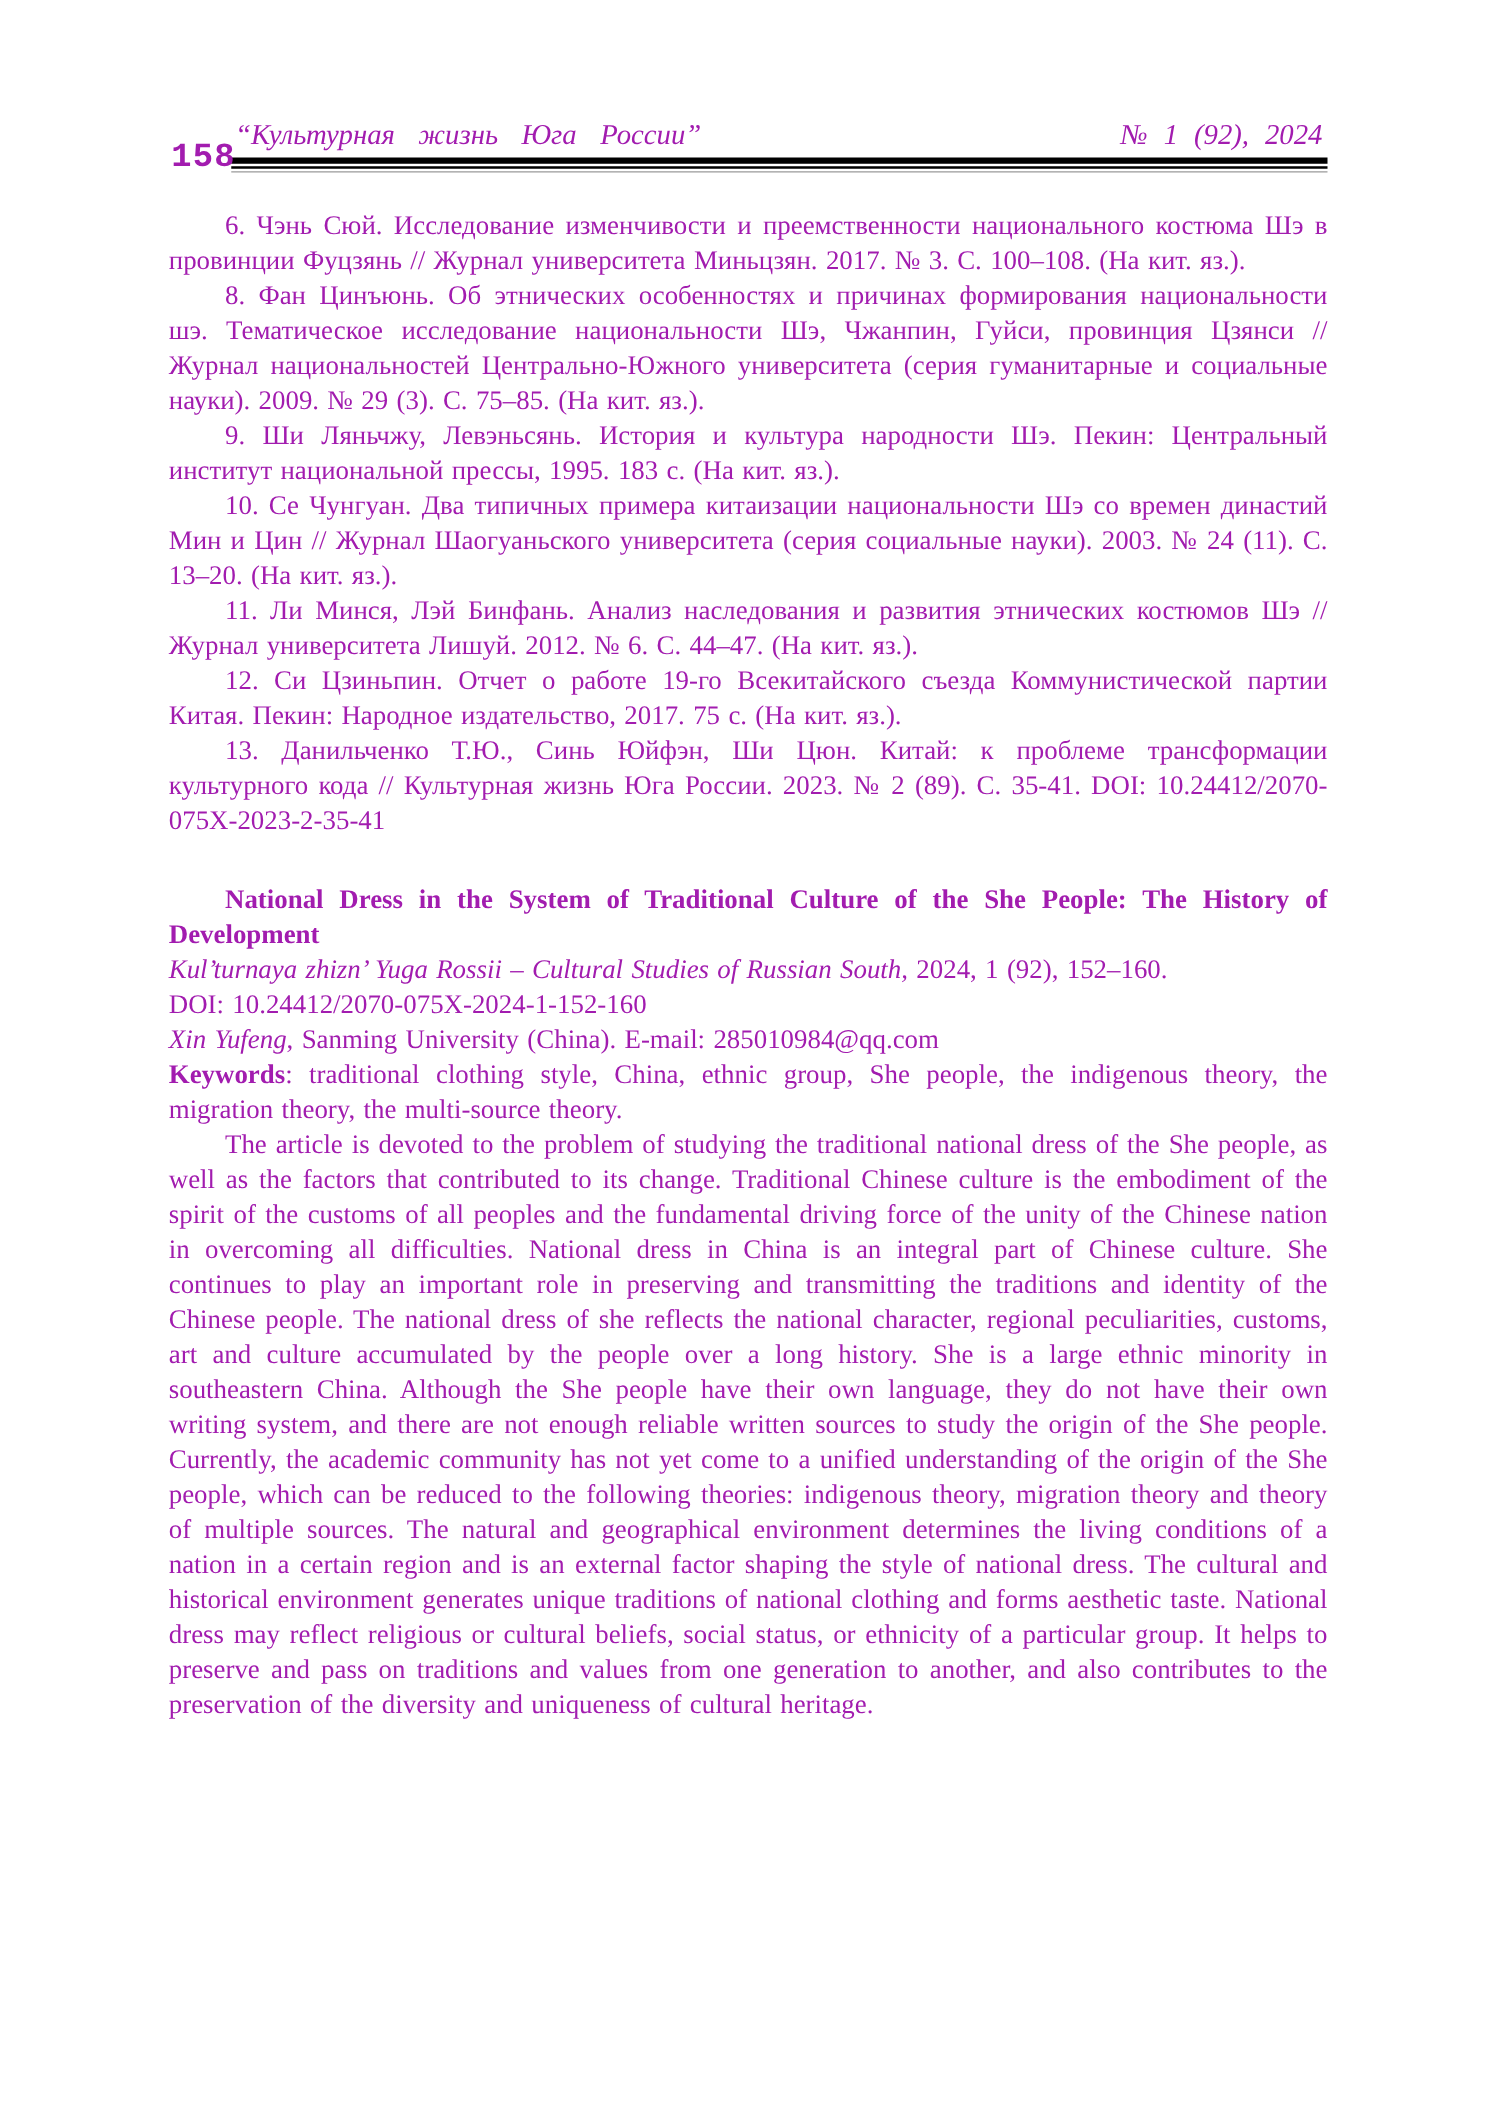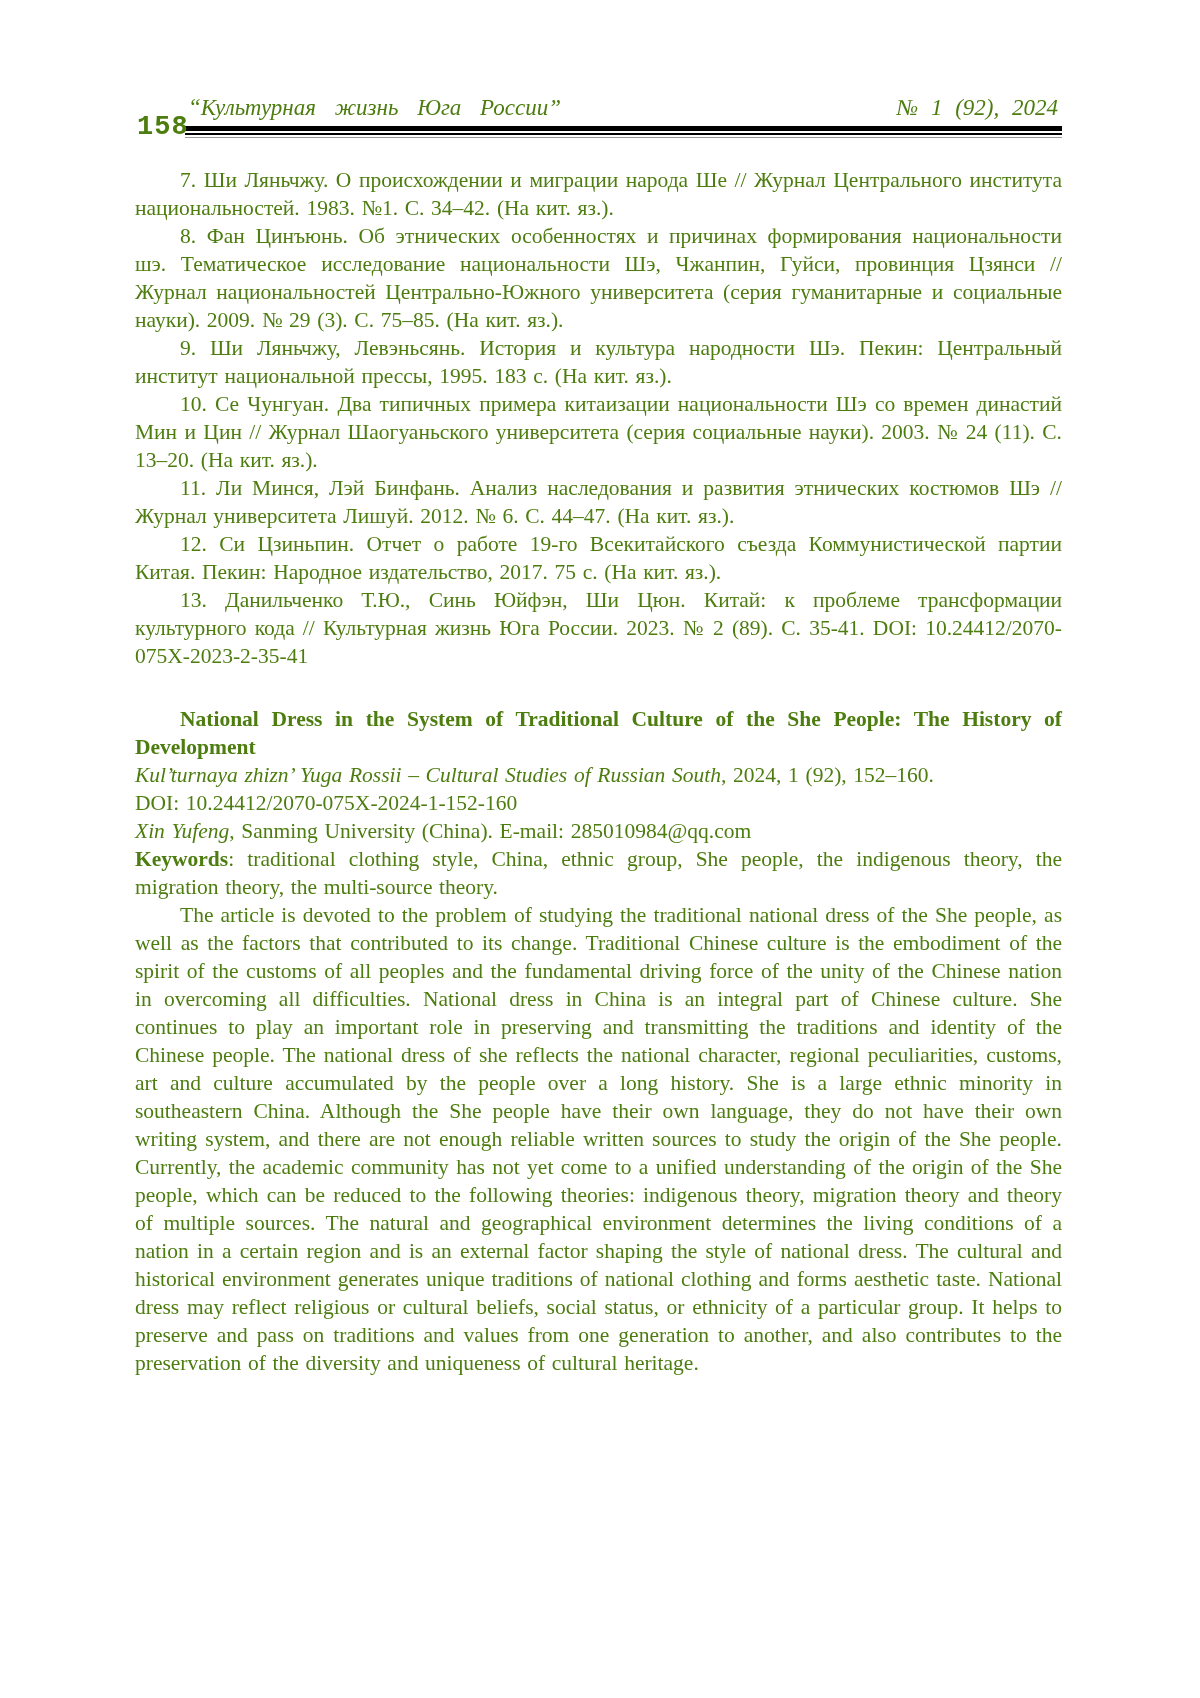--- a/index.html
+++ b/index.html
@@ -5,21 +5,21 @@
   html, body {
     margin: 0;
     padding: 0;
     background: #ffffff;
   }
   .page {
     position: relative;
     width: 1200px;
     height: 1698px;
     background: #ffffff;
-    color: #4d7c0f;
+    color: #a21caf;
     font-family: "Liberation Serif", serif;
     overflow: hidden;
   }
 
   
   .running-head {
     position: absolute;
     top: 95px;
     left: 135px;
     width: 927px;
@@ -91,21 +91,21 @@
     <div class="head-rules">
       <div class="rule-thick"></div>
       <div class="rule-thin"></div>
       <div class="rule-hair"></div>
     </div>
   </header>
 
   <main class="content">
 
     <section class="references">
-      <p class="ref">7. Ши Ляньчжу. О происхождении и миграции народа Ше // Журнал Центрального института национальностей. 1983. №1. С. 34–42. (На кит. яз.).</p>
+      <p class="ref">6. Чэнь Сюй. Исследование изменчивости и преемственности национального костюма Шэ в провинции Фуцзянь // Журнал университета Миньцзян. 2017. № 3. С. 100–108. (На кит. яз.).</p>
       <p class="ref">8. Фан Цинъюнь. Об этнических особенностях и причинах формирования национальности шэ. Тематическое исследование национальности Шэ, Чжанпин, Гуйси, провинция Цзянси // Журнал национальностей Центрально-Южного университета (серия гуманитарные и социальные науки). 2009. № 29 (3). С. 75–85. (На кит. яз.).</p>
       <p class="ref">9. Ши Ляньчжу, Левэньсянь. История и культура народности Шэ. Пекин: Центральный институт национальной прессы, 1995. 183 с. (На кит. яз.).</p>
       <p class="ref">10. Се Чунгуан. Два типичных примера китаизации национальности Шэ со времен династий Мин и Цин // Журнал Шаогуаньского университета (серия социальные науки). 2003. № 24 (11). С. 13–20. (На кит. яз.).</p>
       <p class="ref">11. Ли Минся, Лэй Бинфань. Анализ наследования и развития этнических костюмов Шэ // Журнал университета Лишуй. 2012. № 6. С. 44–47. (На кит. яз.).</p>
       <p class="ref">12. Си Цзиньпин. Отчет о работе 19-го Всекитайского съезда Коммунистической партии Китая. Пекин: Народное издательство, 2017. 75 с. (На кит. яз.).</p>
       <p class="ref">13. Данильченко Т.Ю., Синь Юйфэн, Ши Цюн. Китай: к проблеме трансформации культурного кода // Культурная жизнь Юга России. 2023. № 2 (89). С. 35-41. DOI: 10.24412/2070-075X-2023-2-35-41</p>
     </section>
 
     <section class="english-block">
       <p class="english-title">National Dress in the System of Traditional Culture of the She People: The History of Development</p>

